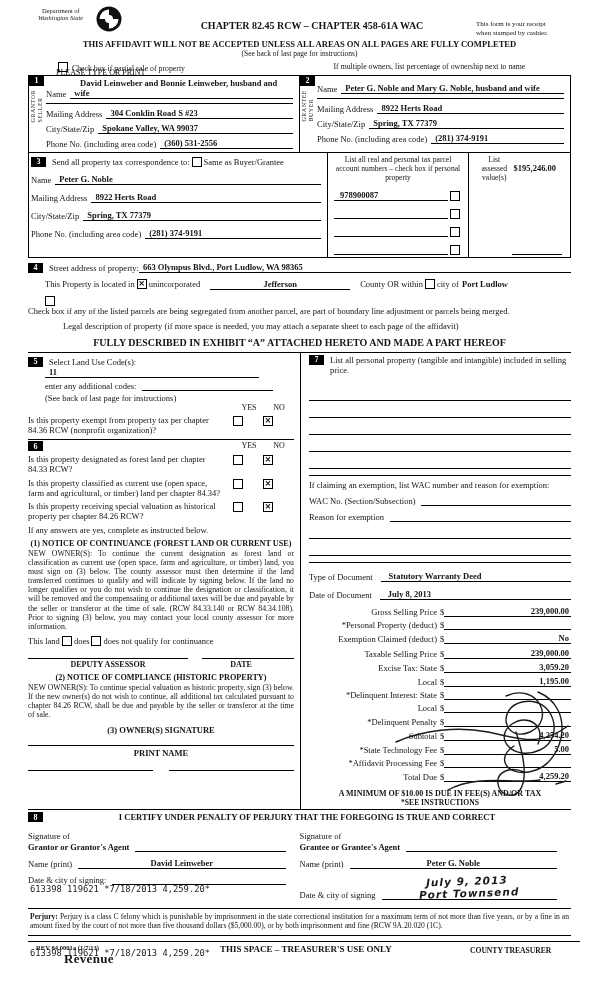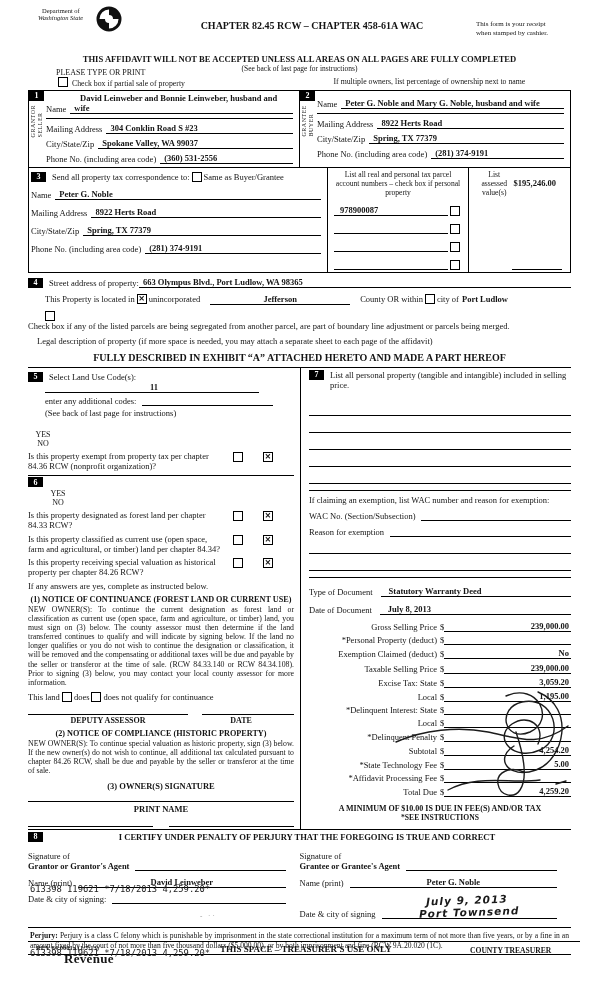--- a/index.html
+++ b/index.html
@@ -19,21 +19,21 @@
   .logo{width:120px;line-height:1.05;position:relative;}
   .logo .dept{font-size:6.5px;margin-left:14px;}
   .logo .rev{font-size:13px;font-weight:bold;letter-spacing:.3px;}
   .logo .wa{font-size:6.5px;font-style:italic;margin-left:10px;}
   .swirl{position:absolute;left:68px;top:-2px;}
   .titleblock{flex:1;text-align:center;line-height:1.25;}
   .title{font-size:12.5px;font-weight:bold;}
   .subtitle{font-size:10px;font-weight:bold;}
   .receipt{width:95px;font-size:7px;text-align:left;line-height:1.25;padding-top:12px;}
   .ptp{position:absolute;left:28px;top:60px;font-size:8px;}
-  .warning{font-size:8.6px;font-weight:bold;text-align:center;margin-top:16px;}
+  .warning{font-size:8.6px;font-weight:bold;text-align:center;margin-top:1px;}
   .seeback{font-size:7.5px;text-align:center;}
   .partialrow{display:flex;margin-top:4px;font-size:7.8px;}
   .partialrow .left{flex:1;padding-left:28px;}
   .partialrow .right{flex:1;padding-left:40px;}
   
   .box12{border:1.5px solid #000;display:flex;margin-top:2px;}
   .half{width:50%;display:flex;}
   .half+.half{border-left:1px solid #000;}
   .sidecol{width:15px;display:flex;flex-direction:column;align-items:center;flex:0 0 auto;}
   .vlabel{display:flex;margin-top:4px;}
@@ -54,24 +54,24 @@
   .arow{border-bottom:1px solid #000;margin-top:8px;min-height:10px;font-weight:bold;padding-left:2px;}
   
   .s4{margin-top:4px;}
   .s4row{display:flex;align-items:flex-end;margin-top:3px;}
   .exhibit{font-size:10px;font-weight:bold;text-align:center;margin:6px 0 4px 0;}
   
   .cols{display:flex;border-top:1px solid #000;min-height:412px;}
   .lcol{width:266px;padding:2px 6px 2px 0;}
   .rcol{flex:1;border-left:1px solid #000;padding:2px 0 2px 8px;display:flex;flex-direction:column;}
   .s5head{display:flex;align-items:flex-start;margin-top:2px;}
-  .codeline{border-bottom:1px solid #000;font-weight:bold;margin-left:17px;width:210px;padding-left:4px;text-align:center;}
+  .codeline{border-bottom:1px solid #000;font-weight:bold;margin-left:17px;width:210px;padding-left:4px;}
   .addl{margin-left:17px;margin-top:3px;display:flex;align-items:flex-end;width:228px;}
   .note{margin-left:17px;margin-top:2px;}
-  .yn{display:flex;justify-content:flex-end;font-size:8px;margin-top:12px;flex-direction:column;}
+  .yn{display:flex;justify-content:flex-end;font-size:8px;margin-top:0;}
   .yn span{width:30px;text-align:center;}
   .qrow{display:flex;margin-top:3px;}
   .qtext{flex:1;line-height:1.2;}
   .qboxes{width:60px;display:flex;justify-content:space-around;align-items:flex-start;padding-top:1px;}
   .s6{border-top:1px solid #000;margin-top:4px;padding-top:1px;}
   .noticetitle{font-weight:bold;text-align:center;font-size:8.2px;margin-top:4px;}
   .noticebody{font-size:7.8px;line-height:1.16;text-align:justify;margin-top:1px;}
   .thisland{display:flex;align-items:center;margin-top:5px;}
   .sigpair{display:flex;margin-top:12px;}
   .sigpair .l1{flex:0 0 160px;border-bottom:1px solid #000;}
@@ -294,21 +294,21 @@
         <span>County OR  within</span>
         <span class="cb"></span>
         <span>city of</span>
         <span class="b" style="margin-left:3px">Port Ludlow</span>
       </div>
       <div class="s4row" style="margin-top:6px;align-items:flex-start;flex-direction:column;">
         <span class="cb" style="margin-left:17px"></span>
         <span>Check box if any of the listed parcels are being segregated from another parcel, are part of boundary line adjustment or parcels being merged.</span>
       </div>
       <div class="s4row" style="margin-top:5px">
-        <span style="margin-left:9px">Legal description of property (if more space is needed, you may attach a separate sheet to each page of the affidavit)</span>
+        <span style="margin-left:35px">Legal description of property (if more space is needed, you may attach a separate sheet to each page of the affidavit)</span>
       </div>
       <div class="exhibit">FULLY DESCRIBED IN EXHIBIT “A” ATTACHED HERETO AND MADE A PART HEREOF</div>
     </div>
 
     <div class="cols">
       <div class="lcol">
 
         <div>
           <div class="s5head">
             <span class="badge">5</span>

